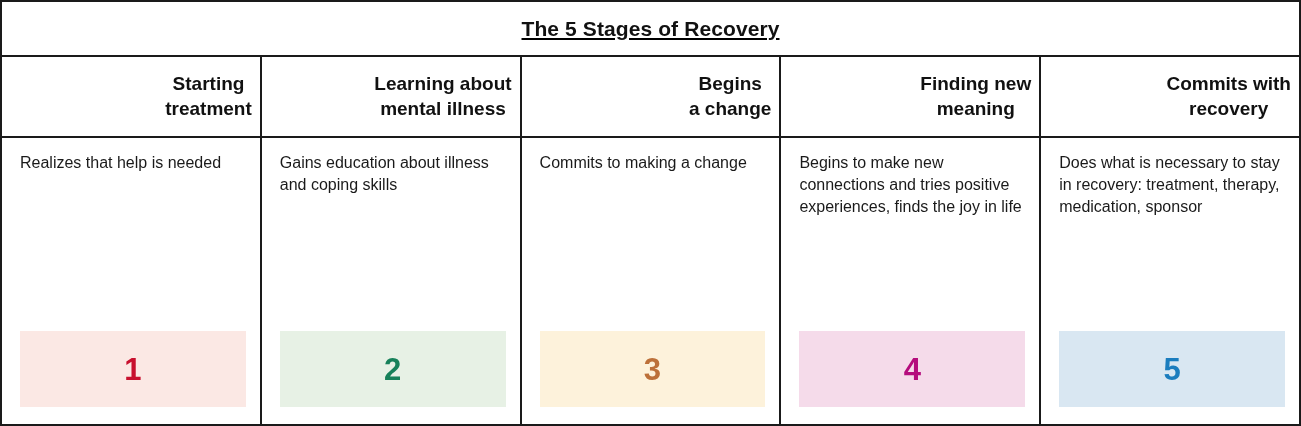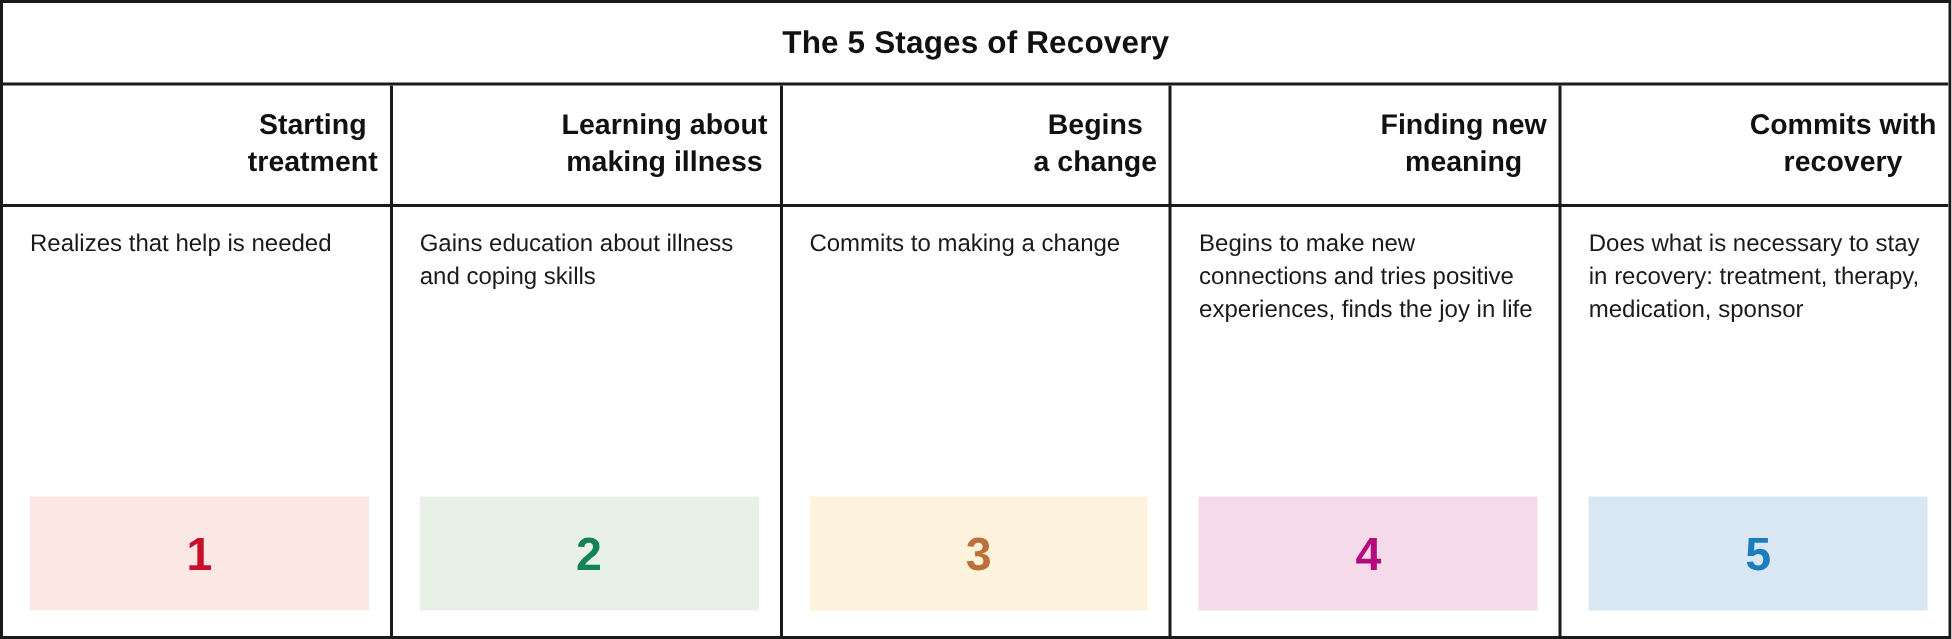--- a/index.html
+++ b/index.html
@@ -25,20 +25,21 @@
 
   
   .title-row {
     height: 55px;
     flex: 0 0 55px;
     border-bottom: 2px solid #1a1a1a;
     display: flex;
     align-items: center;
     justify-content: center;
     box-sizing: border-box;
+    text-decoration: underline;
   }
   .title-text {
     font-size: 21px;
     font-weight: bold;
     color: #111111;
     letter-spacing: 0.1px;
     text-align: center;
   }
 
   
@@ -117,21 +118,21 @@
     <div class="title-text">The 5 Stages of Recovery</div>
   </div>
 
   <div class="header-row">
     <div class="header-cell">
       <div class="header-label">Starting
 treatment</div>
     </div>
     <div class="header-cell">
       <div class="header-label">Learning about
-making illness</div>
+mental illness</div>
     </div>
     <div class="header-cell">
       <div class="header-label">Begins
 a change</div>
     </div>
     <div class="header-cell">
       <div class="header-label">Finding new
 meaning</div>
     </div>
     <div class="header-cell">

